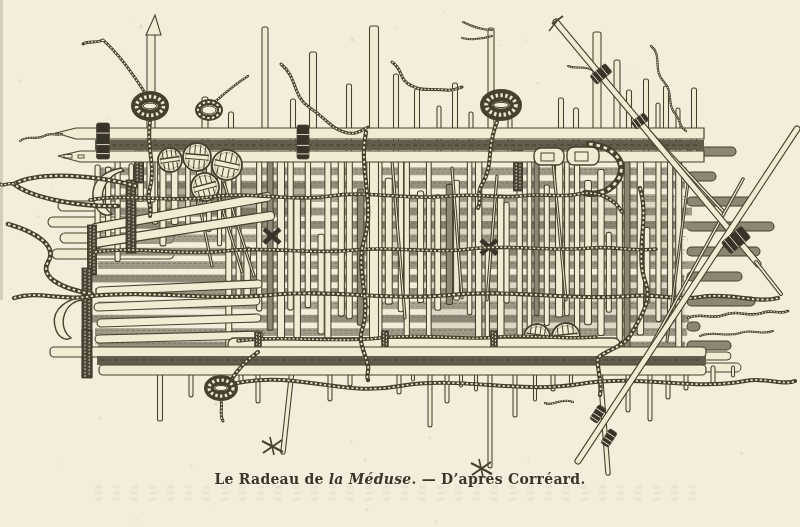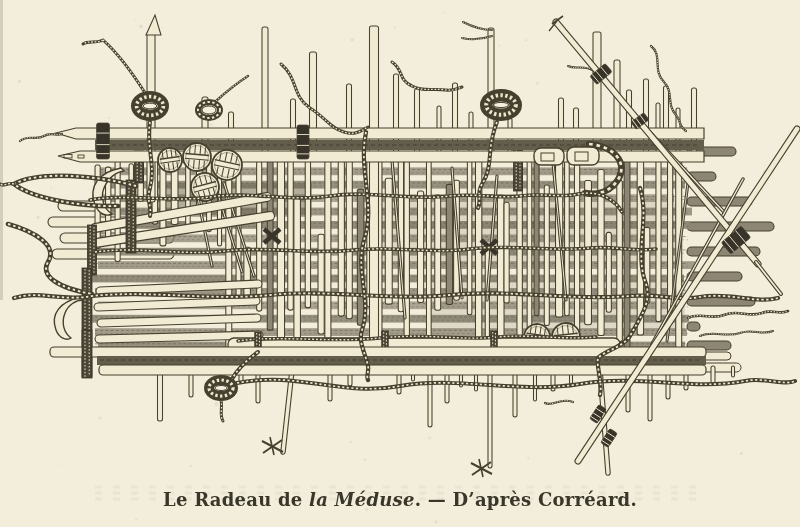--- a/index.html
+++ b/index.html
@@ -7,23 +7,23 @@
     position:relative;width:800px;height:527px;margin:0 auto;
     background:#f3eedb;
     background-image:linear-gradient(115deg, rgba(120,108,70,.06), rgba(255,255,255,0) 30%, rgba(120,108,70,.05) 95%);
     box-shadow:inset 14px 8px 38px rgba(95,85,50,.14), inset -8px -10px 30px rgba(95,85,50,.10);
     overflow:hidden;
     font-family:"DejaVu Serif","Liberation Serif",serif;
   }
   .plate{margin:0;width:800px;height:527px;position:relative;}
   .plate svg{position:absolute;left:0;top:0;}
   .caption{
-    position:absolute;left:0;top:489px;width:100%;
+    position:absolute;left:0;top:471px;width:100%;
     text-align:center;
-    font-size:18px;font-weight:bold;letter-spacing:.25px;
+    font-size:14px;font-weight:bold;letter-spacing:.25px;
     color:#3a362a;
   }
   .caption em{font-style:italic;}
 </style>
 </head>
 <body>
 
 <div class="page">
   <figure class="plate">
     <svg id="engraving" width="800" height="527" viewBox="0 0 800 527">

